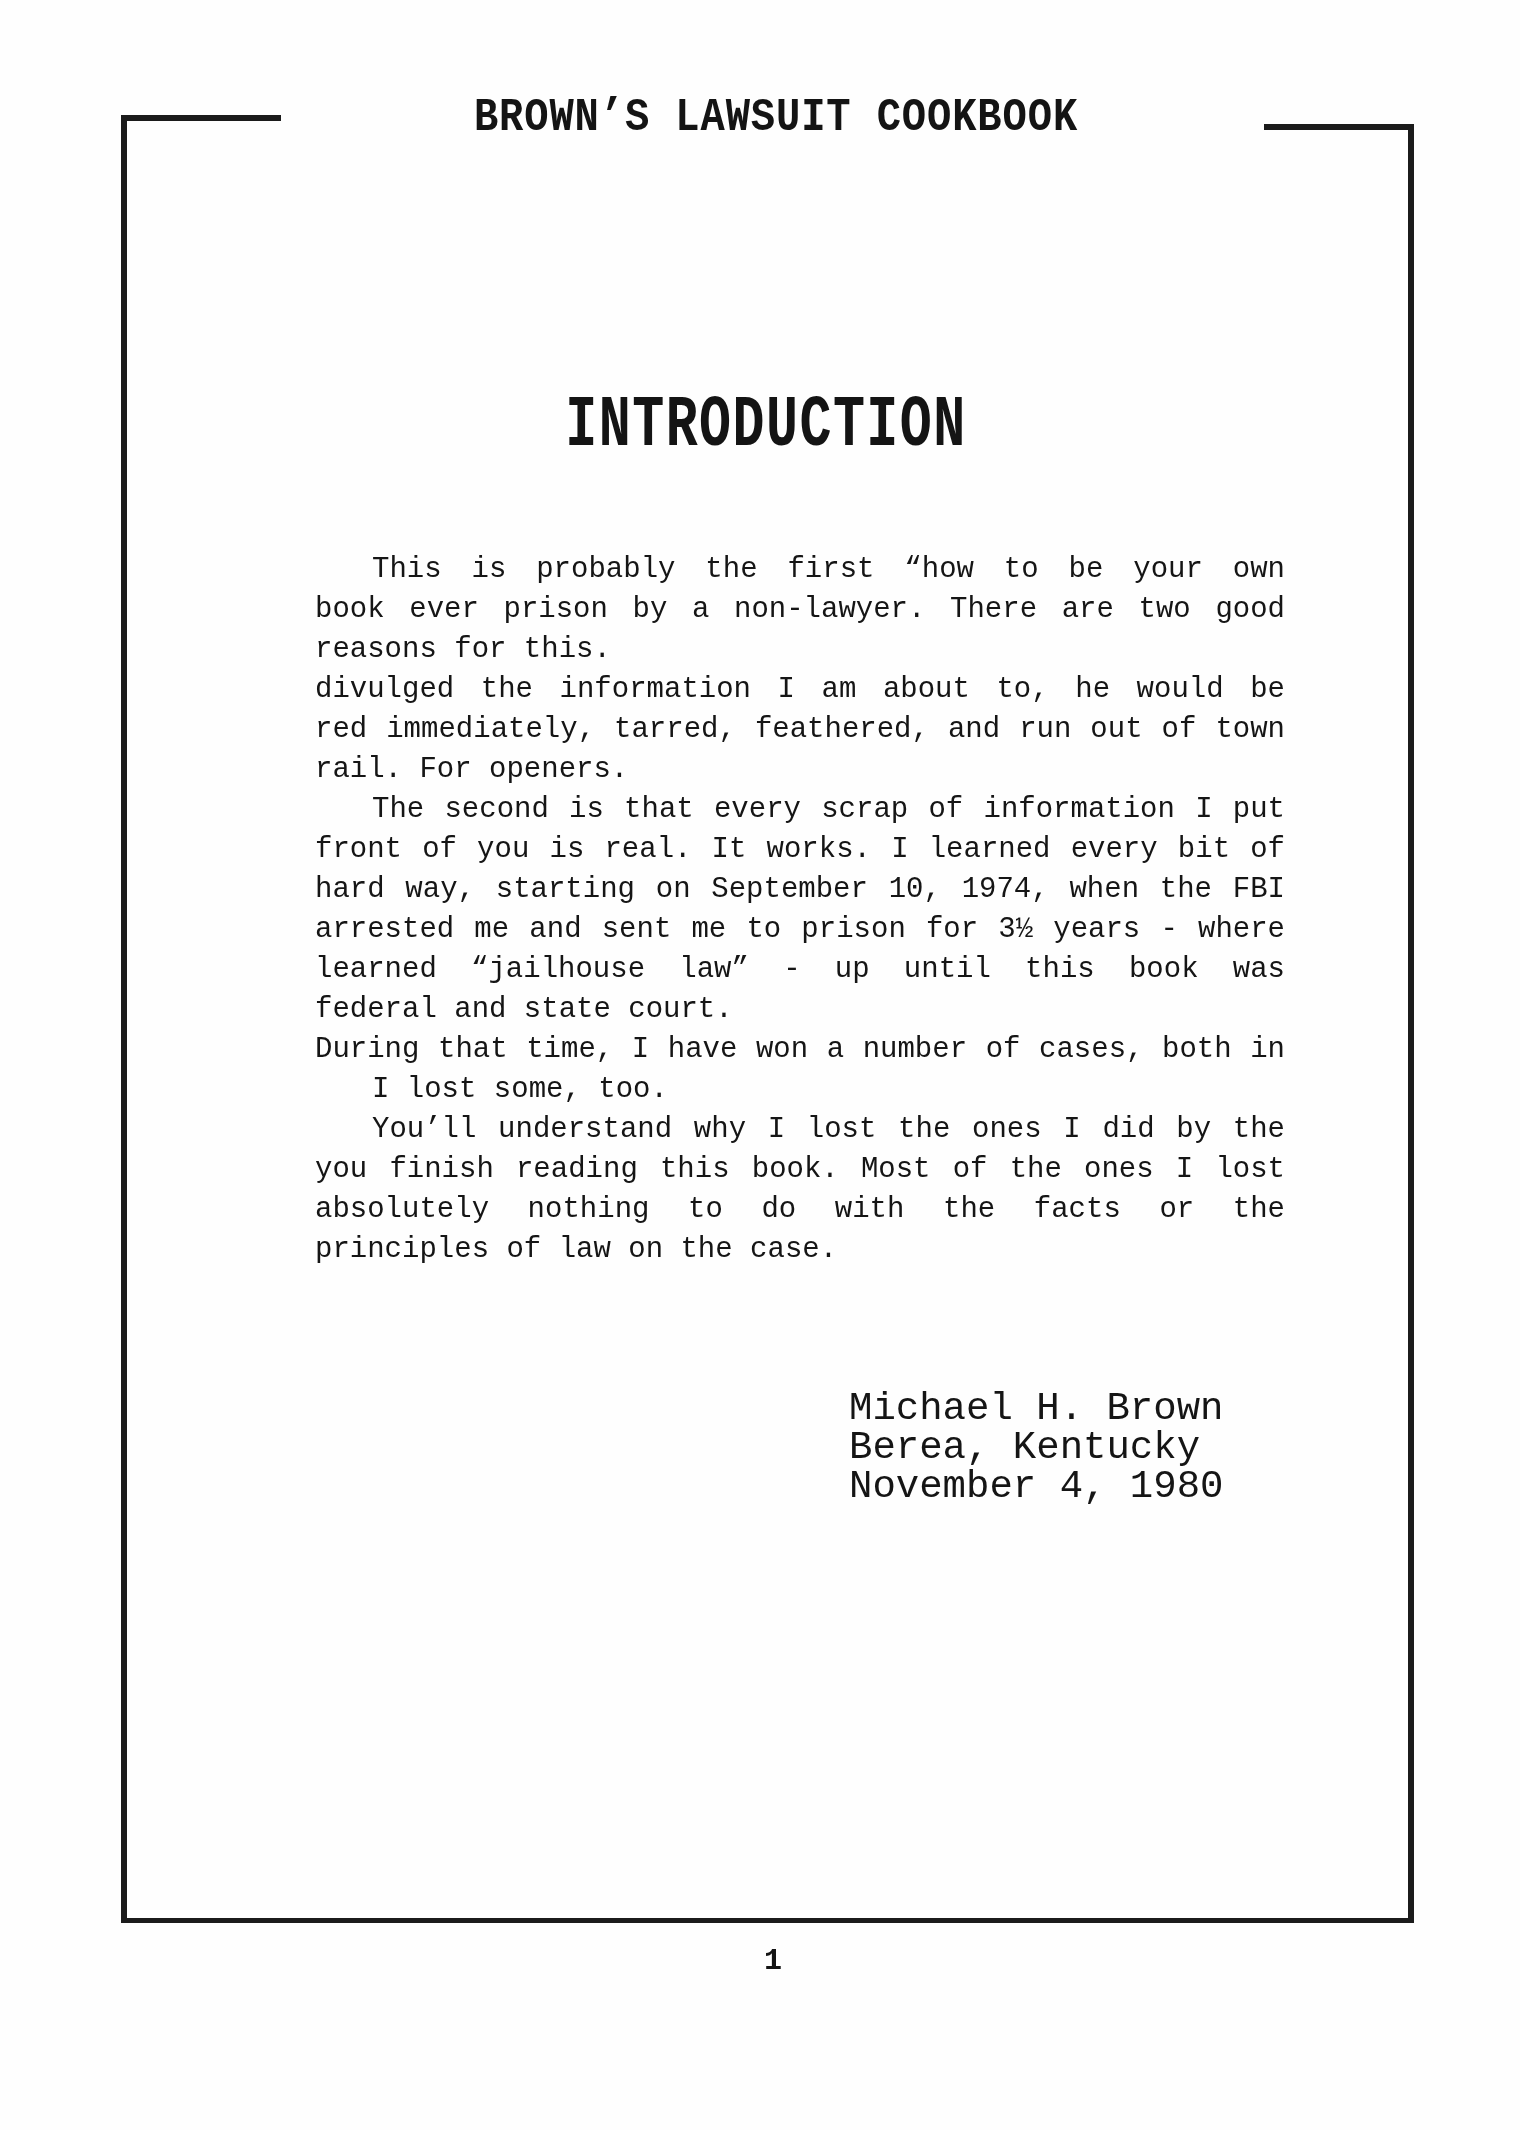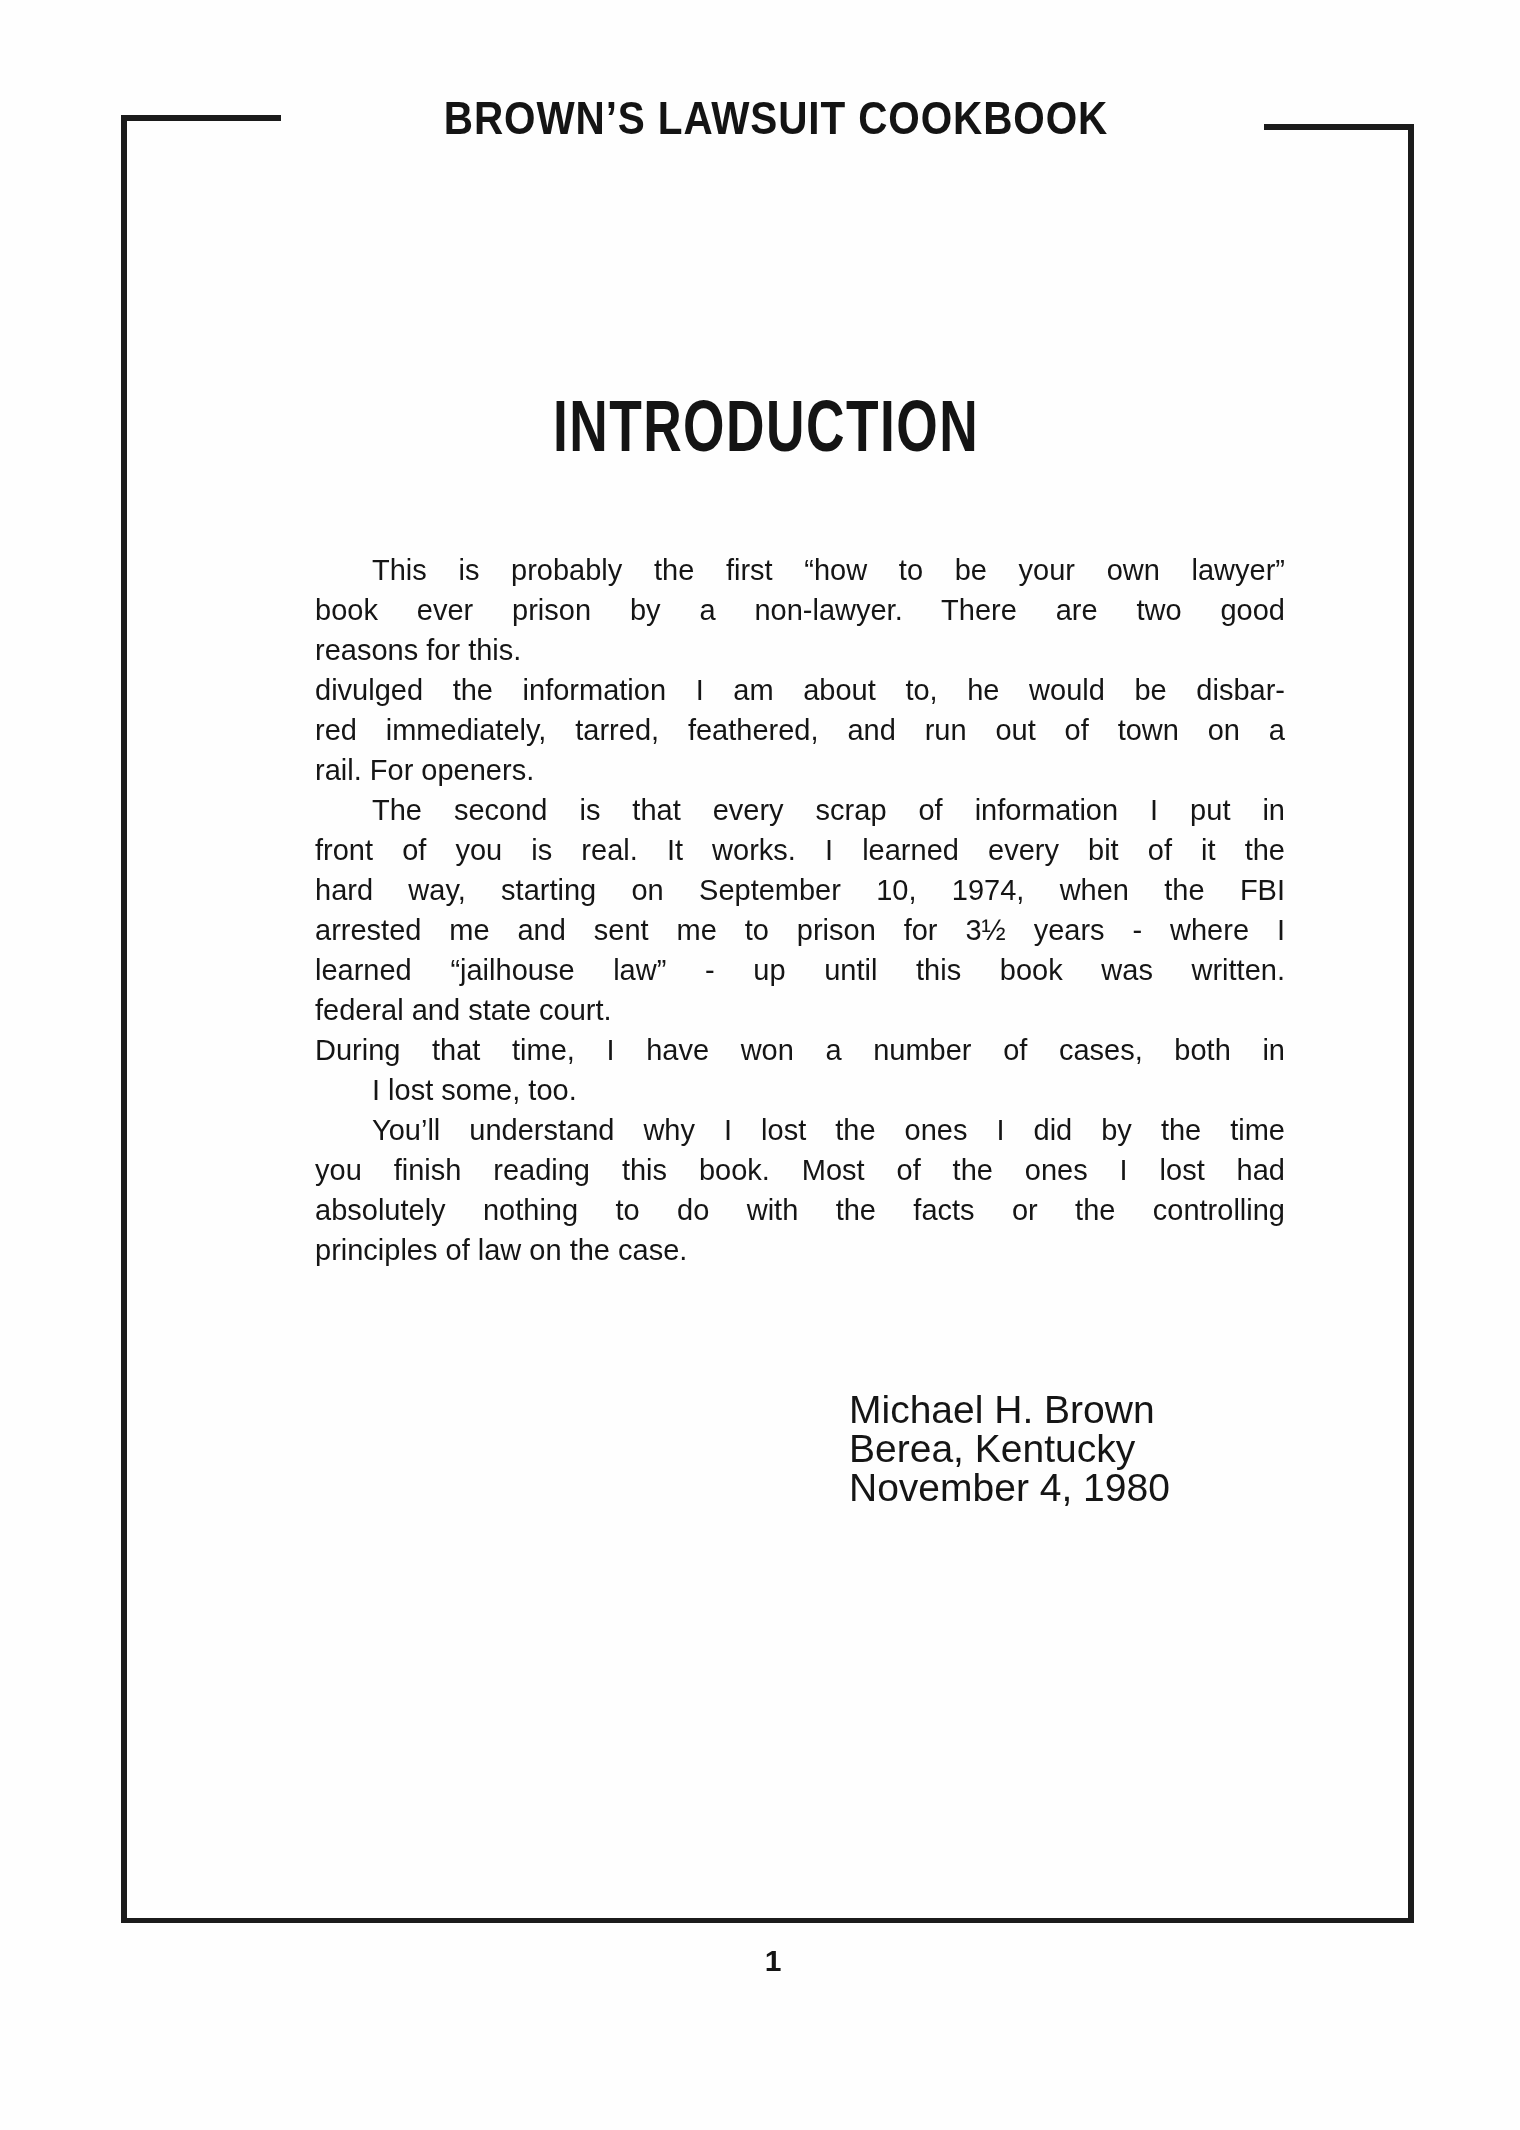--- a/index.html
+++ b/index.html
@@ -6,21 +6,21 @@
     margin: 0;
     padding: 0;
     background: #ffffff;
   }
   .page {
     position: relative;
     width: 1520px;
     height: 2130px;
     background: #fefefe;
     color: #161616;
-    font-family: Liberation Sans, sans-serif;
+    font-family: Liberation Mono, monospace;
     overflow: hidden;
   }
   
   .rule {
     position: absolute;
     background: #1b1b1b;
   }
   .rule-top-left    { left: 121px; top: 115px; width: 160px; height: 6px; }
   .rule-top-right   { left: 1264px; top: 124px; width: 150px; height: 6px; }
   .rule-left        { left: 121px; top: 115px; width: 6px;  height: 1808px; }

